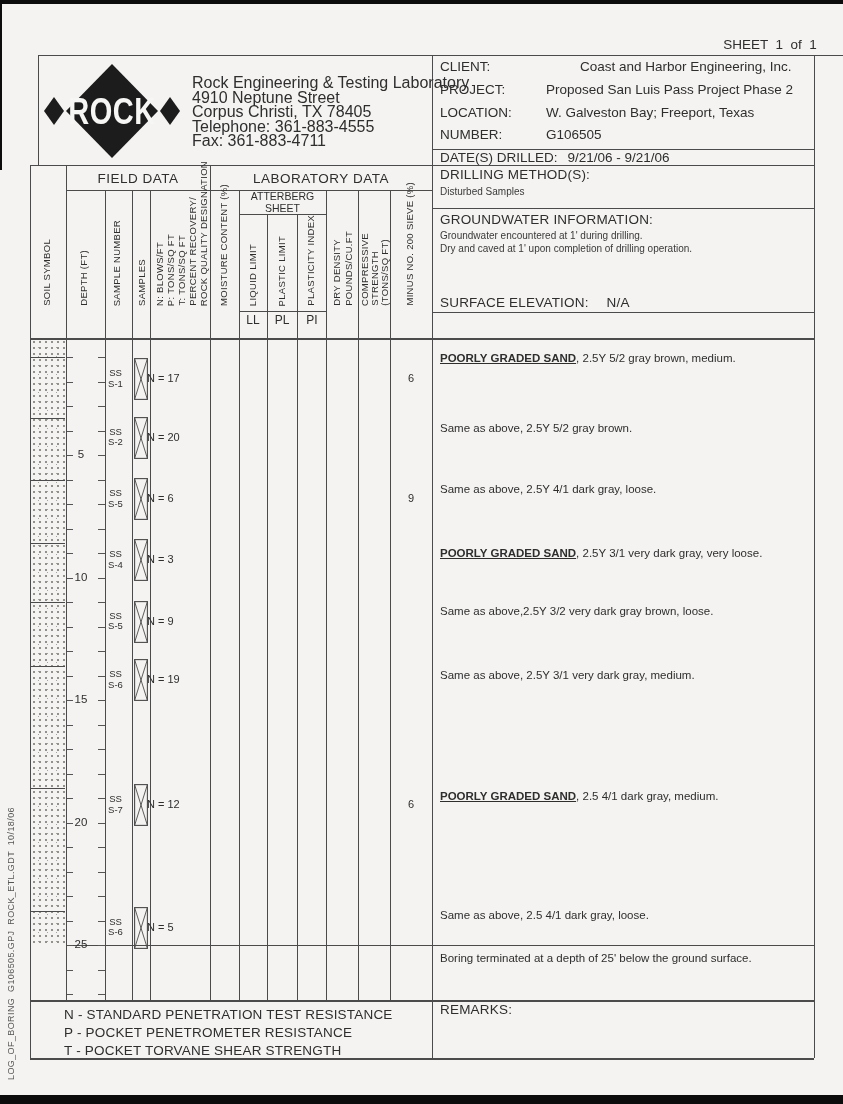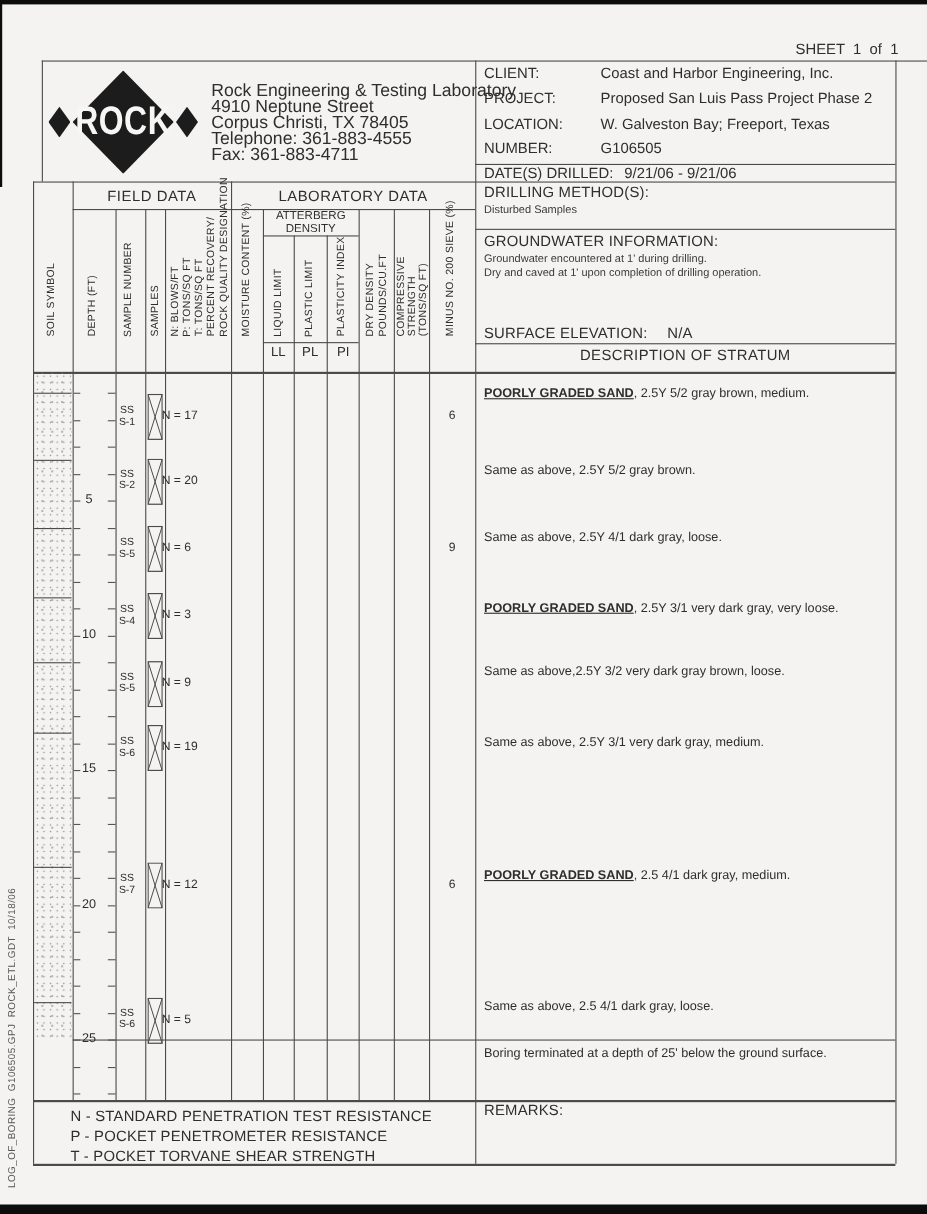--- a/index.html
+++ b/index.html
@@ -77,21 +77,21 @@
   </div>
 
   <div class="addr">
     <div>Rock Engineering &amp; Testing Laboratory</div>
     <div>4910 Neptune Street</div>
     <div>Corpus Christi, TX 78405</div>
     <div>Telephone:  361-883-4555</div>
     <div>Fax:  361-883-4711</div>
   </div>
 
-  <div class="inforow" style="top:59px;">
+  <div class="inforow" style="top:59px;gap:34px;">
     <span class="k">CLIENT:</span>
     <span>Coast and Harbor Engineering, Inc.</span>
   </div>
   <div class="inforow" style="top:82px;">
     <span class="k">PROJECT:</span>
     <span>Proposed San Luis Pass Project Phase 2</span>
   </div>
   <div class="inforow" style="top:105px;">
     <span class="k">LOCATION:</span>
     <span>W. Galveston Bay; Freeport, Texas</span>
@@ -109,29 +109,28 @@
   <div class="small-note" style="top:186px;">Disturbed Samples</div>
   <div class="hline" style="left:432px;top:208px;width:382px;"></div>
   <div class="sect-head" style="top:212px;">GROUNDWATER INFORMATION:</div>
   <div class="small-note" style="top:230px;">Groundwater encountered at 1' during drilling.</div>
   <div class="small-note" style="top:243px;">Dry and caved at 1' upon completion of drilling operation.</div>
   <div class="sect-head" style="top:295px;">
     <span>SURFACE ELEVATION:</span>
     <span style="margin-left:14px;">N/A</span>
   </div>
   <div class="hline" style="left:432px;top:312px;width:382px;"></div>
-  <div class="abs" style="left:432px;top:315px;width:382px;text-align:center;font-size:13.5px;letter-spacing:.4px;">DESCRIPTION OF STRATUM</div>
 
   <div class="bandlabel" style="left:66px;width:144px;">FIELD DATA</div>
   <div class="bandlabel" style="left:210px;width:222px;">LABORATORY DATA</div>
   <div class="hline" style="left:66px;top:190px;width:366px;"></div>
 
   <div class="att">
     <div>ATTERBERG</div>
-    <div>DENSITY</div>
+    <div>SHEET</div>
   </div>
   <div class="hline" style="left:239px;top:214px;width:87px;"></div>
   <div class="hline" style="left:239px;top:311px;width:87px;"></div>
   <div class="llrow" style="left:239px;">LL</div>
   <div class="llrow" style="left:268px;">PL</div>
   <div class="llrow" style="left:298px;">PI</div>
 
   <div class="vlabel" style="left:41px;bottom:798px;">SOIL SYMBOL</div>
   <div class="vlabel" style="left:78px;bottom:798px;">DEPTH (FT)</div>
   <div class="vlabel" style="left:111px;bottom:798px;">SAMPLE NUMBER</div>

